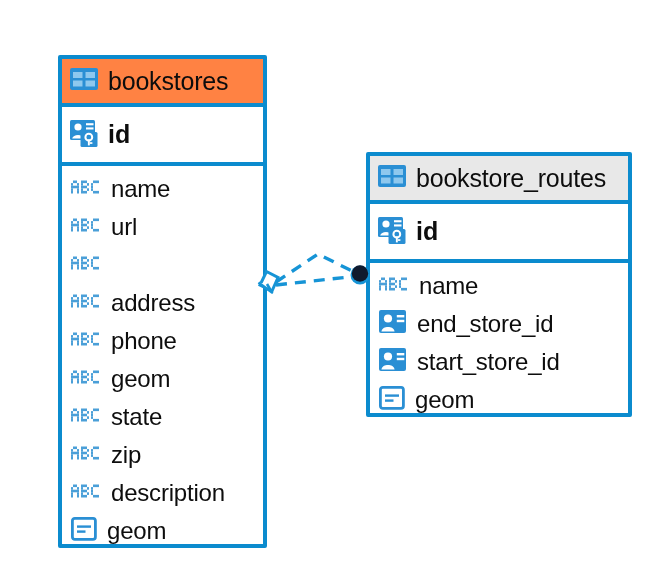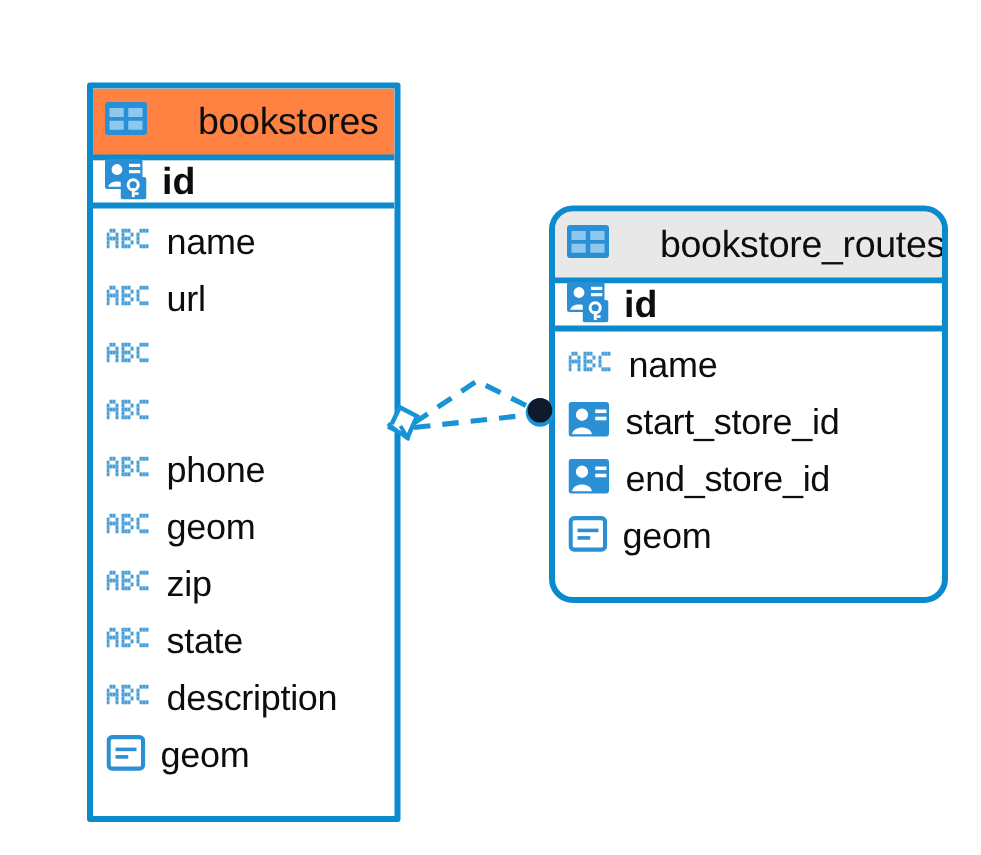--- a/index.html
+++ b/index.html
@@ -33,52 +33,50 @@
     overflow: hidden;
   }
   #entity-bookstores {
     left: 58px;
     top: 55px;
     width: 209px;
     height: 493px;
   }
   #entity-bookstore-routes {
     left: 366px;
-    top: 137px;
+    top: 152px;
     width: 266px;
     height: 265px;
-    border-radius: 16px;
   }
 
   
   .entity-header {
     display: flex;
     align-items: center;
     box-sizing: border-box;
     height: 48px;
     padding-left: 8px;
     border-bottom: 4px solid #0b8bce;
-    gap: 24px;
   }
   .entity-header.header-orange { background: #ff8243; }
   .entity-header.header-gray   { background: #e8e8e8; }
   .entity-title {
     font-size: 25px;
     color: #0d0d0d;
     margin-left: 10px;
     letter-spacing: -0.2px;
     white-space: nowrap;
   }
 
   
   .pk-row {
     display: flex;
     align-items: center;
     box-sizing: border-box;
-    height: 32px;
+    height: 59px;
     padding-left: 8px;
     background: #ffffff;
     border-bottom: 4px solid #0b8bce;
   }
   .pk-label {
     font-size: 25px;
     font-weight: bold;
     color: #0d0d0d;
     margin-left: 10px;
     white-space: nowrap;
@@ -308,20 +306,21 @@
               <rect x="22" y="0" width="2" height="2.6" fill="#4a9fd8"></rect>
               <rect x="24" y="0" width="2" height="2.6" fill="#4a9fd8"></rect>
               <rect x="26" y="0" width="2" height="2.6" fill="#4a9fd8"></rect>
               <rect x="20" y="2.6" width="2" height="2.6" fill="#4a9fd8"></rect>
               <rect x="20" y="5.2" width="2" height="2.6" fill="#4a9fd8"></rect>
               <rect x="20" y="7.800000000000001" width="2" height="2.6" fill="#4a9fd8"></rect>
               <rect x="22" y="10.4" width="2" height="2.6" fill="#4a9fd8"></rect>
               <rect x="24" y="10.4" width="2" height="2.6" fill="#4a9fd8"></rect>
               <rect x="26" y="10.4" width="2" height="2.6" fill="#4a9fd8"></rect>
             </svg></span>
+          <span class="field-label">address</span>
         </div>
         <div class="field-row">
           <span class="icon"><svg class="icon-abc" viewBox="0 0 30 14" xmlns="http://www.w3.org/2000/svg">
               <rect x="2" y="0" width="2" height="2.6" fill="#4a9fd8"></rect>
               <rect x="4" y="0" width="2" height="2.6" fill="#4a9fd8"></rect>
               <rect x="0" y="2.6" width="2" height="2.6" fill="#4a9fd8"></rect>
               <rect x="6" y="2.6" width="2" height="2.6" fill="#4a9fd8"></rect>
               <rect x="0" y="5.2" width="2" height="2.6" fill="#4a9fd8"></rect>
               <rect x="2" y="5.2" width="2" height="2.6" fill="#4a9fd8"></rect>
               <rect x="4" y="5.2" width="2" height="2.6" fill="#4a9fd8"></rect>
@@ -424,60 +423,60 @@
               <rect x="22" y="0" width="2" height="2.6" fill="#4a9fd8"></rect>
               <rect x="24" y="0" width="2" height="2.6" fill="#4a9fd8"></rect>
               <rect x="26" y="0" width="2" height="2.6" fill="#4a9fd8"></rect>
               <rect x="20" y="2.6" width="2" height="2.6" fill="#4a9fd8"></rect>
               <rect x="20" y="5.2" width="2" height="2.6" fill="#4a9fd8"></rect>
               <rect x="20" y="7.800000000000001" width="2" height="2.6" fill="#4a9fd8"></rect>
               <rect x="22" y="10.4" width="2" height="2.6" fill="#4a9fd8"></rect>
               <rect x="24" y="10.4" width="2" height="2.6" fill="#4a9fd8"></rect>
               <rect x="26" y="10.4" width="2" height="2.6" fill="#4a9fd8"></rect>
             </svg></span>
+          <span class="field-label">state</span>
+        </div>
+        <div class="field-row">
+          <span class="icon"><svg class="icon-abc" viewBox="0 0 30 14" xmlns="http://www.w3.org/2000/svg">
+              <rect x="2" y="0" width="2" height="2.6" fill="#4a9fd8"></rect>
+              <rect x="4" y="0" width="2" height="2.6" fill="#4a9fd8"></rect>
+              <rect x="0" y="2.6" width="2" height="2.6" fill="#4a9fd8"></rect>
+              <rect x="6" y="2.6" width="2" height="2.6" fill="#4a9fd8"></rect>
+              <rect x="0" y="5.2" width="2" height="2.6" fill="#4a9fd8"></rect>
+              <rect x="2" y="5.2" width="2" height="2.6" fill="#4a9fd8"></rect>
+              <rect x="4" y="5.2" width="2" height="2.6" fill="#4a9fd8"></rect>
+              <rect x="6" y="5.2" width="2" height="2.6" fill="#4a9fd8"></rect>
+              <rect x="0" y="7.800000000000001" width="2" height="2.6" fill="#4a9fd8"></rect>
+              <rect x="6" y="7.800000000000001" width="2" height="2.6" fill="#4a9fd8"></rect>
+              <rect x="0" y="10.4" width="2" height="2.6" fill="#4a9fd8"></rect>
+              <rect x="6" y="10.4" width="2" height="2.6" fill="#4a9fd8"></rect>
+              <rect x="10" y="0" width="2" height="2.6" fill="#4a9fd8"></rect>
+              <rect x="12" y="0" width="2" height="2.6" fill="#4a9fd8"></rect>
+              <rect x="14" y="0" width="2" height="2.6" fill="#4a9fd8"></rect>
+              <rect x="10" y="2.6" width="2" height="2.6" fill="#4a9fd8"></rect>
+              <rect x="16" y="2.6" width="2" height="2.6" fill="#4a9fd8"></rect>
+              <rect x="10" y="5.2" width="2" height="2.6" fill="#4a9fd8"></rect>
+              <rect x="12" y="5.2" width="2" height="2.6" fill="#4a9fd8"></rect>
+              <rect x="14" y="5.2" width="2" height="2.6" fill="#4a9fd8"></rect>
+              <rect x="10" y="7.800000000000001" width="2" height="2.6" fill="#4a9fd8"></rect>
+              <rect x="16" y="7.800000000000001" width="2" height="2.6" fill="#4a9fd8"></rect>
+              <rect x="10" y="10.4" width="2" height="2.6" fill="#4a9fd8"></rect>
+              <rect x="12" y="10.4" width="2" height="2.6" fill="#4a9fd8"></rect>
+              <rect x="14" y="10.4" width="2" height="2.6" fill="#4a9fd8"></rect>
+              <rect x="22" y="0" width="2" height="2.6" fill="#4a9fd8"></rect>
+              <rect x="24" y="0" width="2" height="2.6" fill="#4a9fd8"></rect>
+              <rect x="26" y="0" width="2" height="2.6" fill="#4a9fd8"></rect>
+              <rect x="20" y="2.6" width="2" height="2.6" fill="#4a9fd8"></rect>
+              <rect x="20" y="5.2" width="2" height="2.6" fill="#4a9fd8"></rect>
+              <rect x="20" y="7.800000000000001" width="2" height="2.6" fill="#4a9fd8"></rect>
+              <rect x="22" y="10.4" width="2" height="2.6" fill="#4a9fd8"></rect>
+              <rect x="24" y="10.4" width="2" height="2.6" fill="#4a9fd8"></rect>
+              <rect x="26" y="10.4" width="2" height="2.6" fill="#4a9fd8"></rect>
+            </svg></span>
           <span class="field-label">zip</span>
-        </div>
-        <div class="field-row">
-          <span class="icon"><svg class="icon-abc" viewBox="0 0 30 14" xmlns="http://www.w3.org/2000/svg">
-              <rect x="2" y="0" width="2" height="2.6" fill="#4a9fd8"></rect>
-              <rect x="4" y="0" width="2" height="2.6" fill="#4a9fd8"></rect>
-              <rect x="0" y="2.6" width="2" height="2.6" fill="#4a9fd8"></rect>
-              <rect x="6" y="2.6" width="2" height="2.6" fill="#4a9fd8"></rect>
-              <rect x="0" y="5.2" width="2" height="2.6" fill="#4a9fd8"></rect>
-              <rect x="2" y="5.2" width="2" height="2.6" fill="#4a9fd8"></rect>
-              <rect x="4" y="5.2" width="2" height="2.6" fill="#4a9fd8"></rect>
-              <rect x="6" y="5.2" width="2" height="2.6" fill="#4a9fd8"></rect>
-              <rect x="0" y="7.800000000000001" width="2" height="2.6" fill="#4a9fd8"></rect>
-              <rect x="6" y="7.800000000000001" width="2" height="2.6" fill="#4a9fd8"></rect>
-              <rect x="0" y="10.4" width="2" height="2.6" fill="#4a9fd8"></rect>
-              <rect x="6" y="10.4" width="2" height="2.6" fill="#4a9fd8"></rect>
-              <rect x="10" y="0" width="2" height="2.6" fill="#4a9fd8"></rect>
-              <rect x="12" y="0" width="2" height="2.6" fill="#4a9fd8"></rect>
-              <rect x="14" y="0" width="2" height="2.6" fill="#4a9fd8"></rect>
-              <rect x="10" y="2.6" width="2" height="2.6" fill="#4a9fd8"></rect>
-              <rect x="16" y="2.6" width="2" height="2.6" fill="#4a9fd8"></rect>
-              <rect x="10" y="5.2" width="2" height="2.6" fill="#4a9fd8"></rect>
-              <rect x="12" y="5.2" width="2" height="2.6" fill="#4a9fd8"></rect>
-              <rect x="14" y="5.2" width="2" height="2.6" fill="#4a9fd8"></rect>
-              <rect x="10" y="7.800000000000001" width="2" height="2.6" fill="#4a9fd8"></rect>
-              <rect x="16" y="7.800000000000001" width="2" height="2.6" fill="#4a9fd8"></rect>
-              <rect x="10" y="10.4" width="2" height="2.6" fill="#4a9fd8"></rect>
-              <rect x="12" y="10.4" width="2" height="2.6" fill="#4a9fd8"></rect>
-              <rect x="14" y="10.4" width="2" height="2.6" fill="#4a9fd8"></rect>
-              <rect x="22" y="0" width="2" height="2.6" fill="#4a9fd8"></rect>
-              <rect x="24" y="0" width="2" height="2.6" fill="#4a9fd8"></rect>
-              <rect x="26" y="0" width="2" height="2.6" fill="#4a9fd8"></rect>
-              <rect x="20" y="2.6" width="2" height="2.6" fill="#4a9fd8"></rect>
-              <rect x="20" y="5.2" width="2" height="2.6" fill="#4a9fd8"></rect>
-              <rect x="20" y="7.800000000000001" width="2" height="2.6" fill="#4a9fd8"></rect>
-              <rect x="22" y="10.4" width="2" height="2.6" fill="#4a9fd8"></rect>
-              <rect x="24" y="10.4" width="2" height="2.6" fill="#4a9fd8"></rect>
-              <rect x="26" y="10.4" width="2" height="2.6" fill="#4a9fd8"></rect>
-            </svg></span>
-          <span class="field-label">state</span>
         </div>
         <div class="field-row">
           <span class="icon"><svg class="icon-abc" viewBox="0 0 30 14" xmlns="http://www.w3.org/2000/svg">
               <rect x="2" y="0" width="2" height="2.6" fill="#4a9fd8"></rect>
               <rect x="4" y="0" width="2" height="2.6" fill="#4a9fd8"></rect>
               <rect x="0" y="2.6" width="2" height="2.6" fill="#4a9fd8"></rect>
               <rect x="6" y="2.6" width="2" height="2.6" fill="#4a9fd8"></rect>
               <rect x="0" y="5.2" width="2" height="2.6" fill="#4a9fd8"></rect>
               <rect x="2" y="5.2" width="2" height="2.6" fill="#4a9fd8"></rect>
               <rect x="4" y="5.2" width="2" height="2.6" fill="#4a9fd8"></rect>
@@ -595,31 +594,31 @@
           <span class="field-label">name</span>
         </div>
         <div class="field-row">
           <span class="icon"><svg class="icon-fk" viewBox="0 0 28 24" xmlns="http://www.w3.org/2000/svg">
               <rect x="0" y="0" width="27" height="23" rx="2" fill="#2a8fd4"></rect>
               <circle cx="9" cy="8.5" r="4.1" fill="#ffffff"></circle>
               <path d="M2.4 21.5 C3.3 15.6 14.7 15.6 15.6 21.5 Z" fill="#ffffff"></path>
               <rect x="17.8" y="5" width="7.5" height="2.4" fill="#ffffff"></rect>
               <rect x="17.8" y="9.8" width="7.5" height="2.4" fill="#ffffff"></rect>
             </svg></span>
-          <span class="field-label">start_store_id</span>
+          <span class="field-label">end_store_id</span>
         </div>
         <div class="field-row">
           <span class="icon"><svg class="icon-fk" viewBox="0 0 28 24" xmlns="http://www.w3.org/2000/svg">
               <rect x="0" y="0" width="27" height="23" rx="2" fill="#2a8fd4"></rect>
               <circle cx="9" cy="8.5" r="4.1" fill="#ffffff"></circle>
               <path d="M2.4 21.5 C3.3 15.6 14.7 15.6 15.6 21.5 Z" fill="#ffffff"></path>
               <rect x="17.8" y="5" width="7.5" height="2.4" fill="#ffffff"></rect>
               <rect x="17.8" y="9.8" width="7.5" height="2.4" fill="#ffffff"></rect>
             </svg></span>
-          <span class="field-label">end_store_id</span>
+          <span class="field-label">start_store_id</span>
         </div>
         <div class="field-row">
           <span class="icon"><svg class="icon-geom" viewBox="0 0 26 24" xmlns="http://www.w3.org/2000/svg">
               <rect x="1.4" y="1.4" width="23" height="21" rx="2.4" fill="#ffffff" stroke="#2a8fd4" stroke-width="2.8"></rect>
               <rect x="6" y="8.4" width="14" height="2.4" fill="#2a8fd4"></rect>
               <rect x="6" y="13.4" width="8.5" height="2.4" fill="#2a8fd4"></rect>
             </svg></span>
           <span class="field-label">geom</span>
         </div>
       </div>

